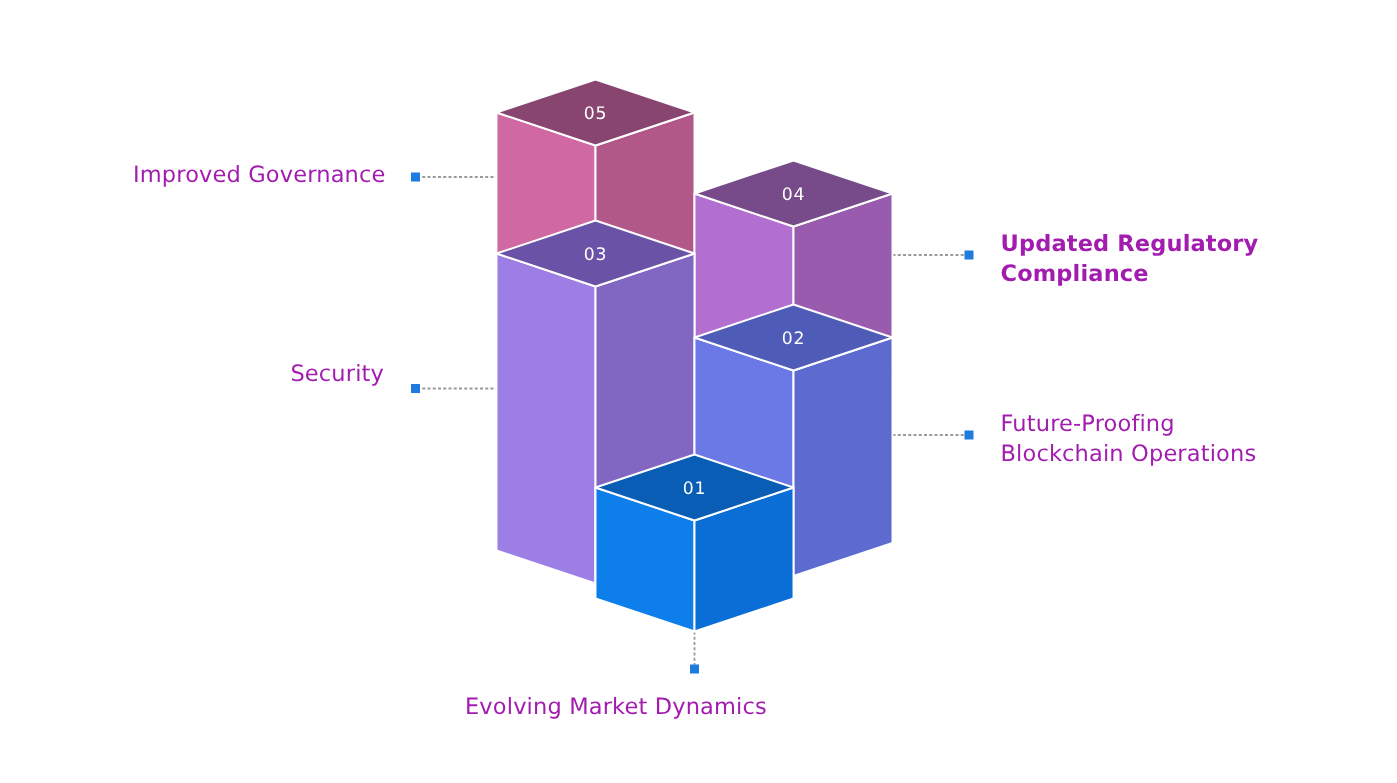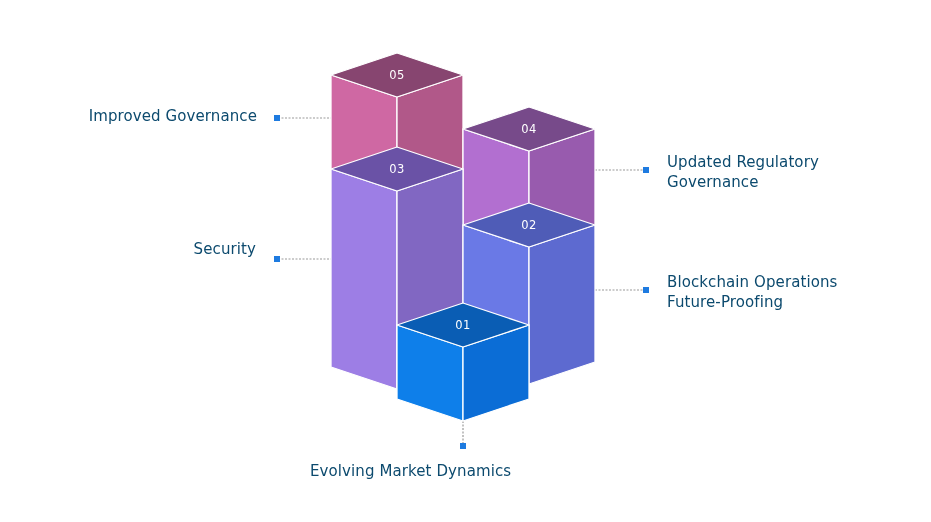--- a/index.html
+++ b/index.html
@@ -1,19 +1,19 @@
 <!DOCTYPE html>
 <html><head>
 <meta charset="utf-8">
 <style>
   html, body { margin: 0; padding: 0; background: #ffffff; }
   body { width: 931px; height: 522px; position: relative; overflow: hidden;
          font-family: "DejaVu Sans", "Liberation Sans", sans-serif; }
   #stage { position: absolute; left: 0; top: 0; width: 931px; height: 522px; }
-  .label { position: absolute; font-size: 15px; line-height: 20px; color: #0c4a6e; letter-spacing: 0.1px; }
+  .label { position: absolute; font-size: 15px; line-height: 20px; color: #a21caf; letter-spacing: 0.1px; }
   .label.right { text-align: right; }
   .label.left { text-align: left; }
   .label.center { text-align: left; }
   .num { font-family: "DejaVu Sans", sans-serif; font-size: 11.5px; fill: #ffffff; letter-spacing: 0.5px; }
 </style>
 </head>
 <body>
 
 <svg id="stage" width="931" height="522" viewBox="0 0 931 522" xmlns="http://www.w3.org/2000/svg">
 
@@ -65,23 +65,23 @@
       </g>
     </g>
 </svg>
 
 <div class="label right" style="right:674px; top:106px; white-space:nowrap;">
   <span>Improved Governance</span>
 </div>
 <div class="label right" style="right:675px; top:239px; white-space:nowrap;">
   <div>Security</div>
 </div>
-<div class="label left" style="left:667px; top:152px; white-space:nowrap;">
+<div class="label left" style="left:667px; top:152px; white-space:nowrap;font-weight:bold;">
   <div>Updated Regulatory</div>
-  <div>Governance</div>
+  <div>Compliance</div>
 </div>
 <div class="label left" style="left:667px; top:272px; white-space:nowrap;">
+  <div>Future-Proofing</div>
   <div>Blockchain Operations</div>
-  <div>Future-Proofing</div>
 </div>
 <div class="label center" style="left:310px; width:300px; top:461px; white-space:nowrap;">
   <span>Evolving Market Dynamics</span>
 </div>
 
 </body></html>

